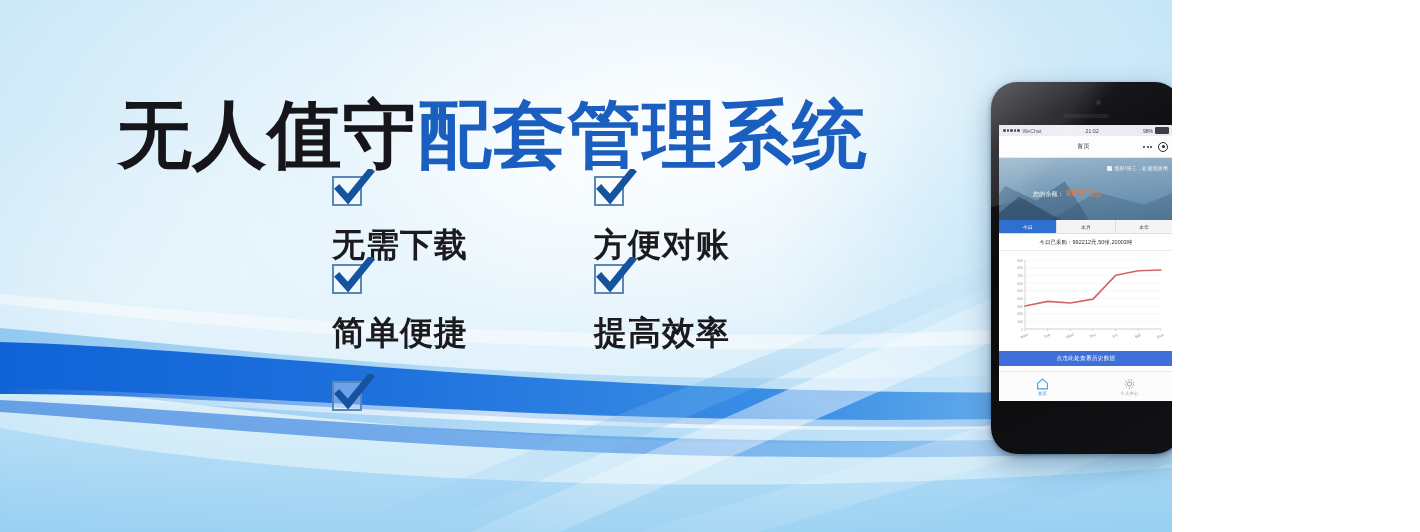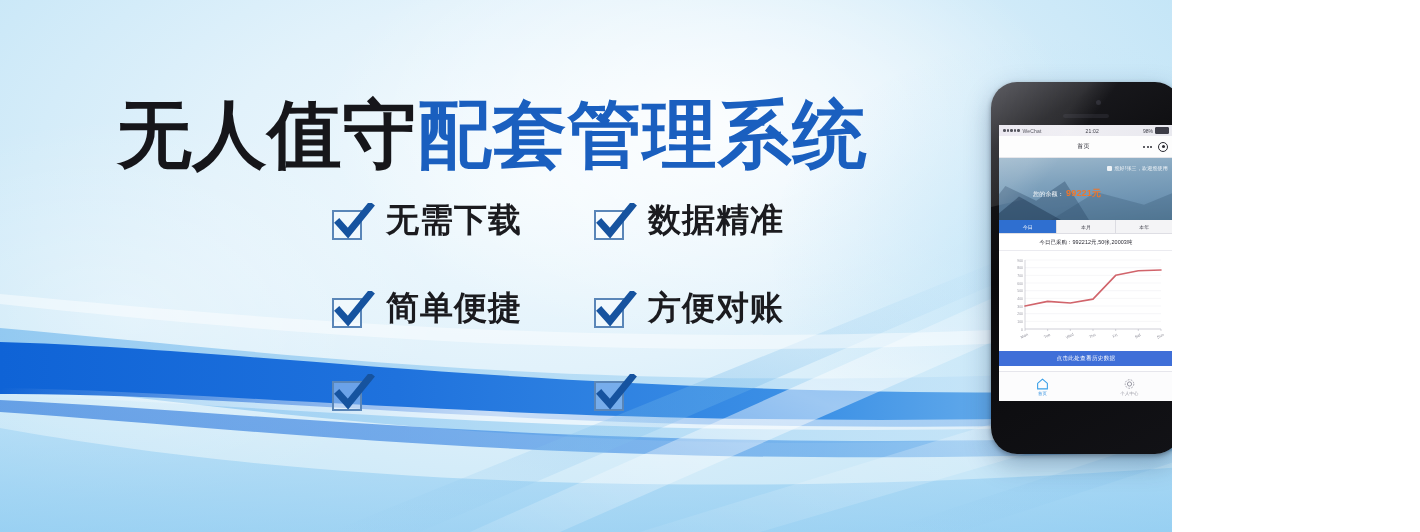--- a/index.html
+++ b/index.html
@@ -67,22 +67,23 @@
     position: absolute;
     left: 332px; top: 176px;
     width: 520px;
     display: grid;
     grid-template-columns: 262px 258px;
     grid-auto-rows: 88px;
     align-items: center;
   }
   .feature {
     display: flex;
-    align-items: flex-end;
+    align-items: flex-start;
     gap: 14px;
+    flex-direction: column;
   }
   .cb {
     position: relative;
     width: 40px; height: 36px;
     flex: none;
   }
   .cb .box {
     position: absolute;
     left: 0; top: 3px;
     width: 30px; height: 30px;
@@ -375,57 +376,49 @@
     <div class="feature">
       <span class="cb">
         <span class="box"></span>
         <svg width="42" height="40" viewBox="0 0 42 40">
             <path d="M6 20 L15 30 L37 3" stroke="#16539f" stroke-width="7" fill="none" stroke-linecap="square" stroke-linejoin="miter"></path>
           </svg>
       </span>
       <span class="label">无需下载</span>
     </div>
 
+
     <div class="feature">
       <span class="cb">
         <span class="box"></span>
         <svg width="42" height="40" viewBox="0 0 42 40">
             <path d="M6 20 L15 30 L37 3" stroke="#16539f" stroke-width="7" fill="none" stroke-linecap="square" stroke-linejoin="miter"></path>
           </svg>
       </span>
-      <span class="label">数据精准</span>
+      <span class="label">方便对账</span>
     </div>
 
     <div class="feature">
       <span class="cb">
         <span class="box"></span>
         <svg width="42" height="40" viewBox="0 0 42 40">
             <path d="M6 20 L15 30 L37 3" stroke="#16539f" stroke-width="7" fill="none" stroke-linecap="square" stroke-linejoin="miter"></path>
           </svg>
       </span>
       <span class="label">简单便捷</span>
     </div>
 
     <div class="feature">
       <span class="cb">
         <span class="box"></span>
         <svg width="42" height="40" viewBox="0 0 42 40">
             <path d="M6 20 L15 30 L37 3" stroke="#16539f" stroke-width="7" fill="none" stroke-linecap="square" stroke-linejoin="miter"></path>
           </svg>
       </span>
-      <span class="label">方便对账</span>
-    </div>
-
-    <div class="feature">
-      <span class="cb">
-        <span class="box"></span>
-        <svg width="42" height="40" viewBox="0 0 42 40">
-            <path d="M6 20 L15 30 L37 3" stroke="#16539f" stroke-width="7" fill="none" stroke-linecap="square" stroke-linejoin="miter"></path>
-          </svg>
-      </span>
+      <span class="label">提高效率</span>
     </div>
 
     <div class="feature">
       <span class="cb">
         <span class="box"></span>
         <svg width="42" height="40" viewBox="0 0 42 40">
             <path d="M6 20 L15 30 L37 3" stroke="#16539f" stroke-width="7" fill="none" stroke-linecap="square" stroke-linejoin="miter"></path>
           </svg>
       </span>
     </div>

